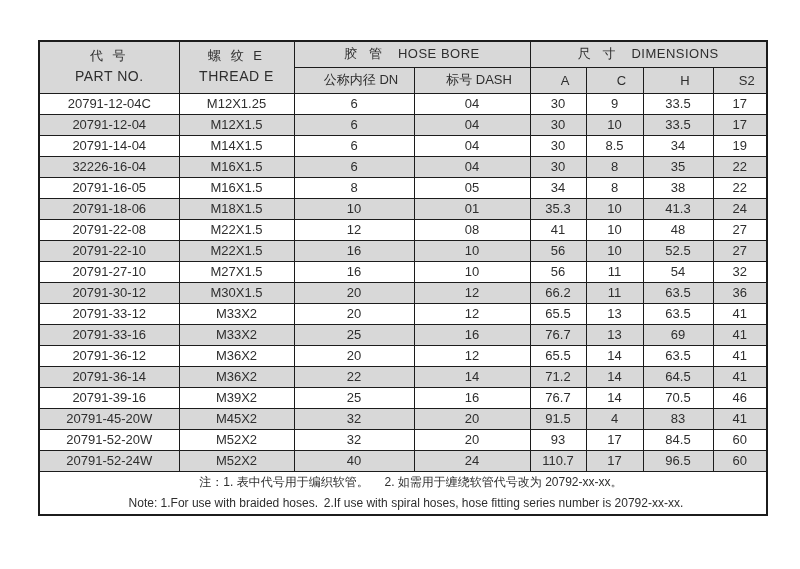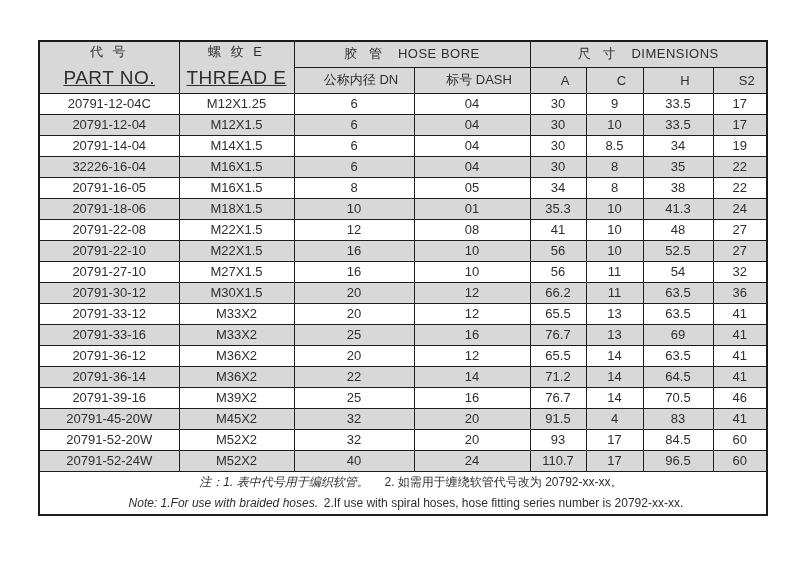--- a/index.html
+++ b/index.html
@@ -46,33 +46,33 @@
     overflow: hidden;
     white-space: nowrap;
   }
   thead th {
     background: var(--header-bg);
   }
   thead tr.h1 th { height: 26px; }
   thead tr.h2 th { height: 26px; padding-left: 16px; }
   .hdr-stack { line-height: 1.55; }
   .hdr-stack .zh { letter-spacing: 3px; font-size: 13px; display: block; }
-  .hdr-stack .en { letter-spacing: 0.5px; font-size: 19px; display: block; text-decoration: underline; }
+  .hdr-stack .en { letter-spacing: 0.5px; font-size: 14px; display: block; }
   .hdr-group .zh { letter-spacing: 4px; margin-right: 12px; margin-top: 36px; }
   .hdr-group .en { letter-spacing: 0.5px; }
   tbody td { height: 21px; background: var(--row-bg); }
   tbody tr.alt td { background: var(--alt-row-bg); }
   tfoot td {
     background: var(--row-bg);
     text-align: left;
     padding: 5px 8px 6px 8px;
     white-space: nowrap;
   }
   .note-line { font-size: 12px; line-height: 21px; }
-  .note-line .n1 { display: inline-block; width: 201px; font-style: italic; }
+  .note-line .n1 { display: inline-block; width: 201px; }
 </style>
 </head>
 <body>
 
 <div class="page">
   <table class="spec">
     <colgroup>
       <col style="width:140px">
       <col style="width:115px">
       <col style="width:120px">

